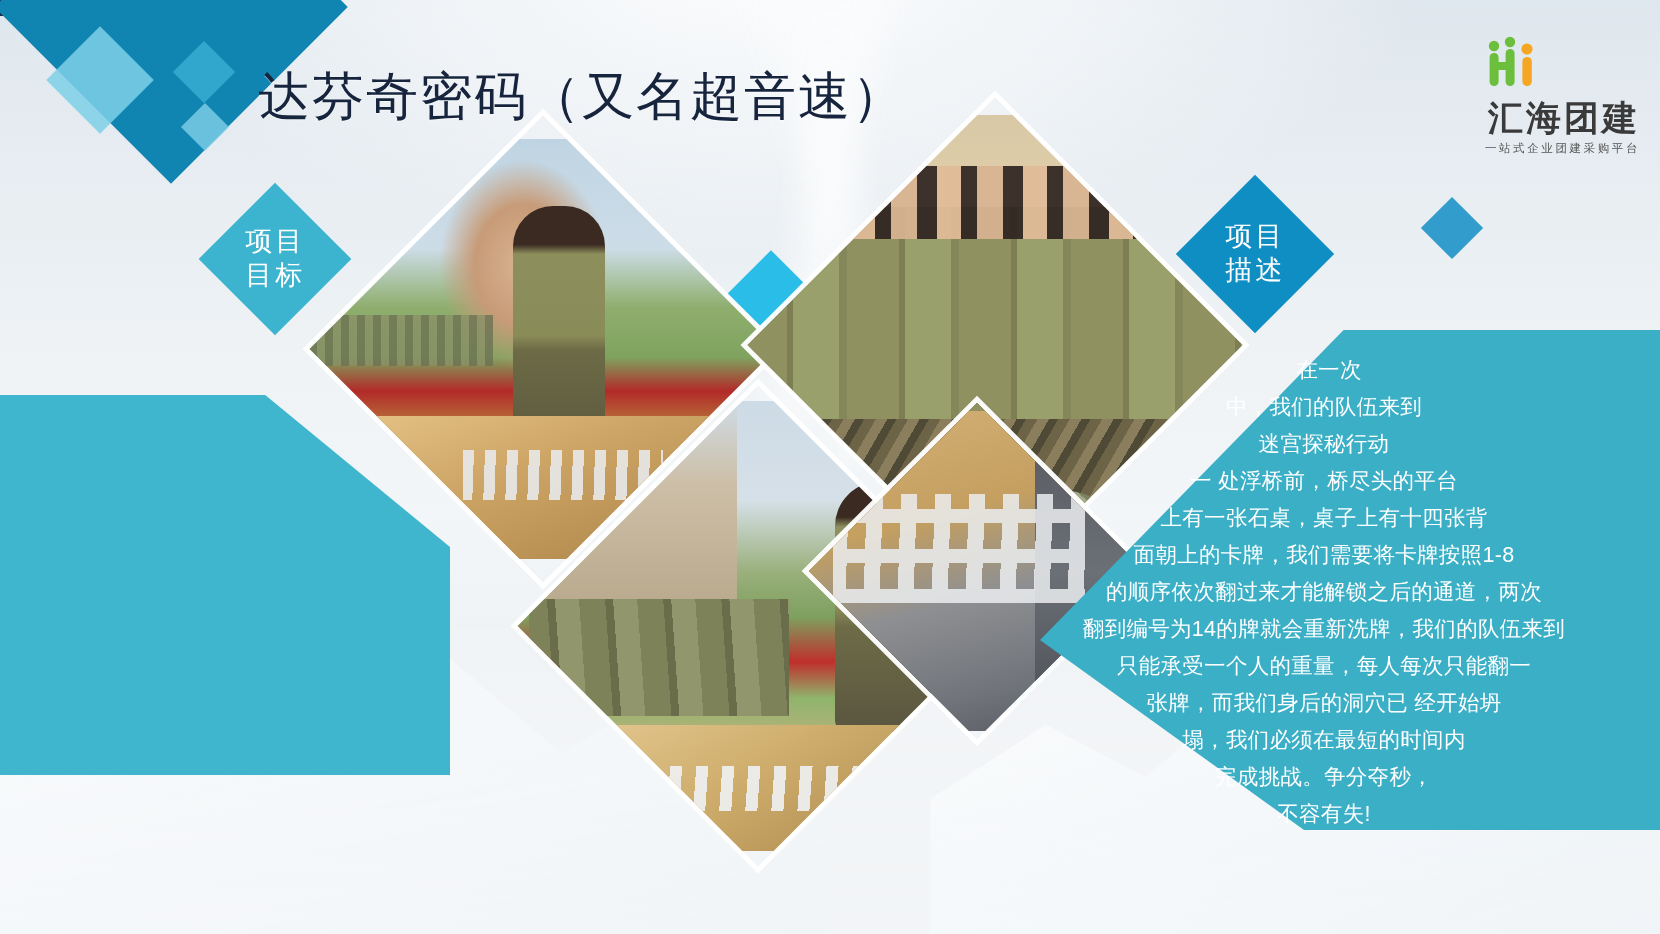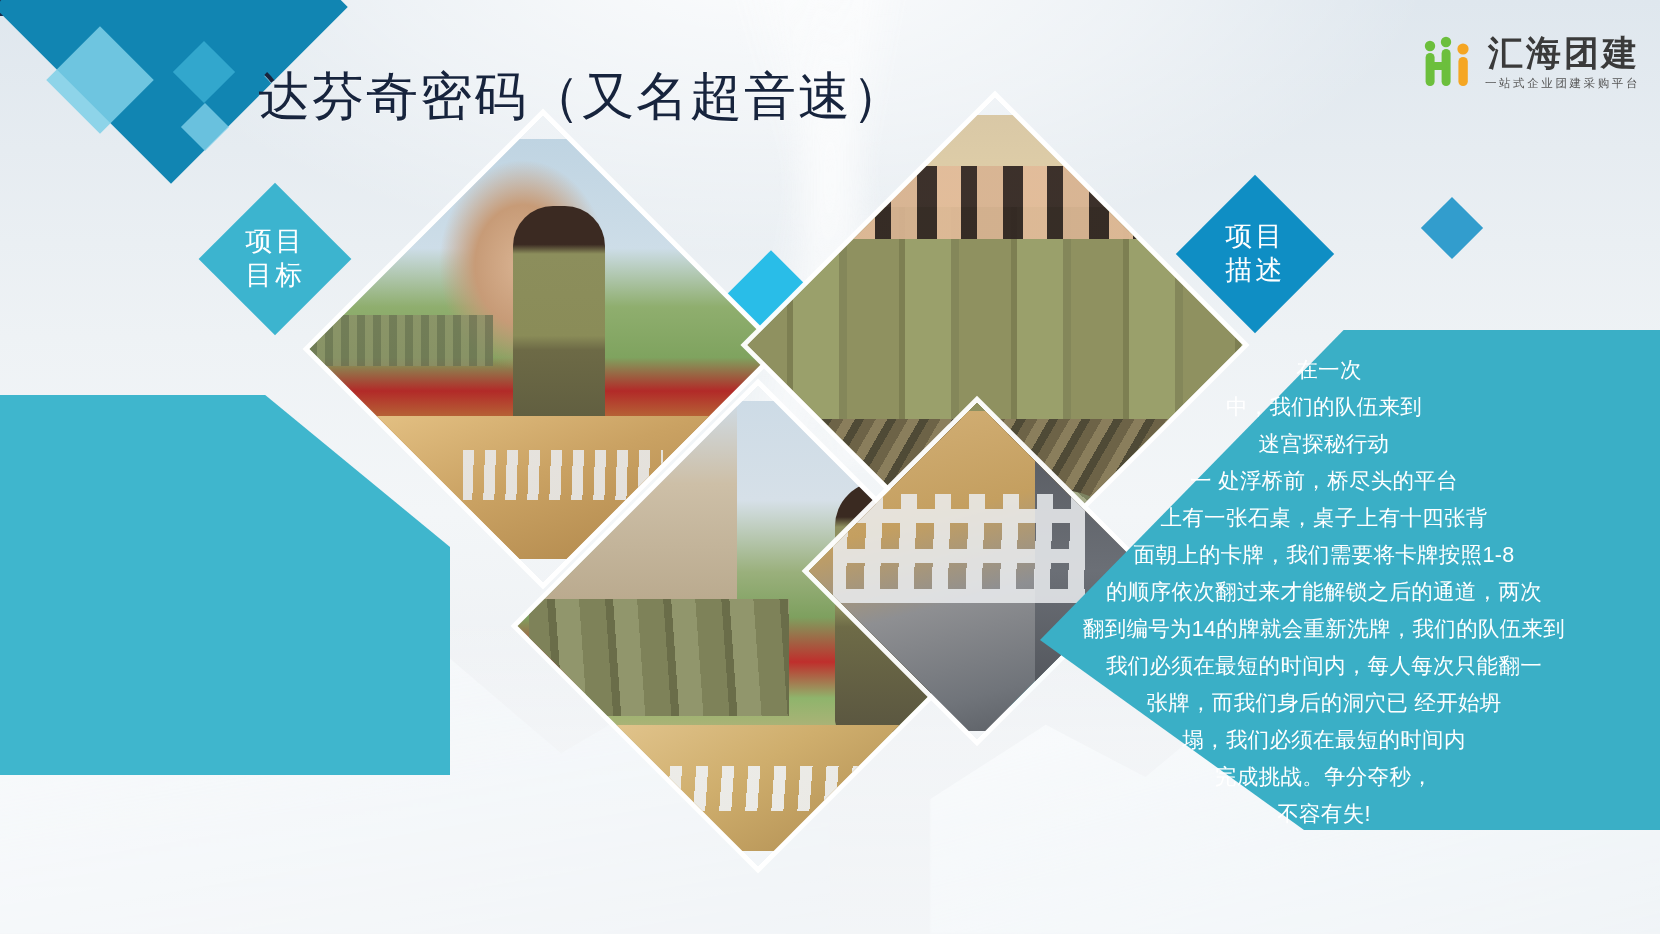--- a/index.html
+++ b/index.html
@@ -59,21 +59,21 @@
 
   
   .title{
     position:absolute;left:258px;top:62px;
     font-size:52px;font-weight:normal;color:#17243d;letter-spacing:2px;
     white-space:nowrap;
     text-shadow:0 1px 0 rgba(255,255,255,.5);
   }
 
   
-  .logo{position:absolute;right:20px;top:34px;display:flex;align-items:center;gap:8px;}
+  .logo{position:absolute;right:20px;top:34px;display:flex;align-items:flex-start;gap:8px;flex-direction:column;}
   .logo-mark{width:56px;height:58px;position:relative;}
   .logo-txt{display:flex;flex-direction:column;align-items:flex-end;}
   .logo-name{font-size:35px;font-weight:bold;color:#3a3a3a;letter-spacing:3px;line-height:1;}
   .logo-tag{font-size:11.5px;color:#555;letter-spacing:2.6px;margin-top:6px;}
 
   
   .photo{
     position:absolute;overflow:hidden;
     transform:rotate(45deg);
     box-shadow:0 0 0 5px rgba(255,255,255,.96);
@@ -259,21 +259,21 @@
   <div class="panel panel-right"></div>
   <div class="desc-text">
     <div>在一次</div>
     <div>中，我们的队伍来到</div>
     <div>迷宫探秘行动</div>
     <div>一 处浮桥前，桥尽头的平台</div>
     <div>上有一张石桌，桌子上有十四张背</div>
     <div>面朝上的卡牌，我们需要将卡牌按照1-8</div>
     <div>的顺序依次翻过来才能解锁之后的通道，两次</div>
     <div>翻到编号为14的牌就会重新洗牌，我们的队伍来到</div>
-    <div>我们必须在最短的时间内，每人每次只能翻一</div>
+    <div>只能承受一个人的重量，每人每次只能翻一</div>
     <div>张牌，而我们身后的洞穴已 经开始坍</div>
     <div>塌，我们必须在最短的时间内</div>
     <div>完成挑战。争分夺秒，</div>
     <div>不容有失!</div>
   </div>
 
   <div class="label-dia lbl-goal">
     <div class="lbl">项目
 目标</div>
   </div>

